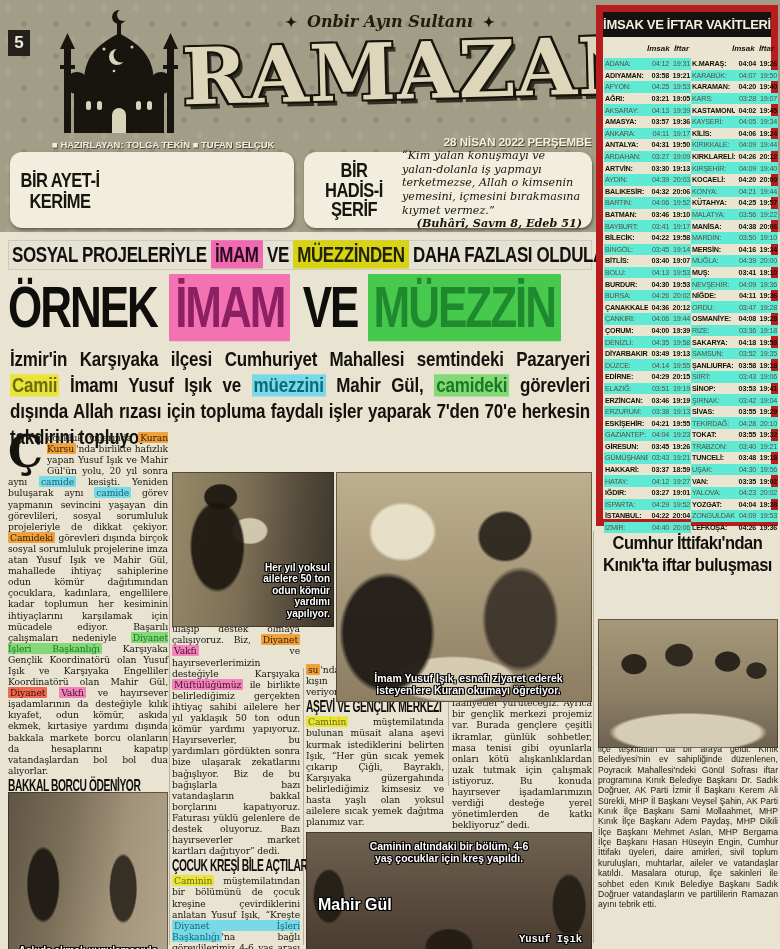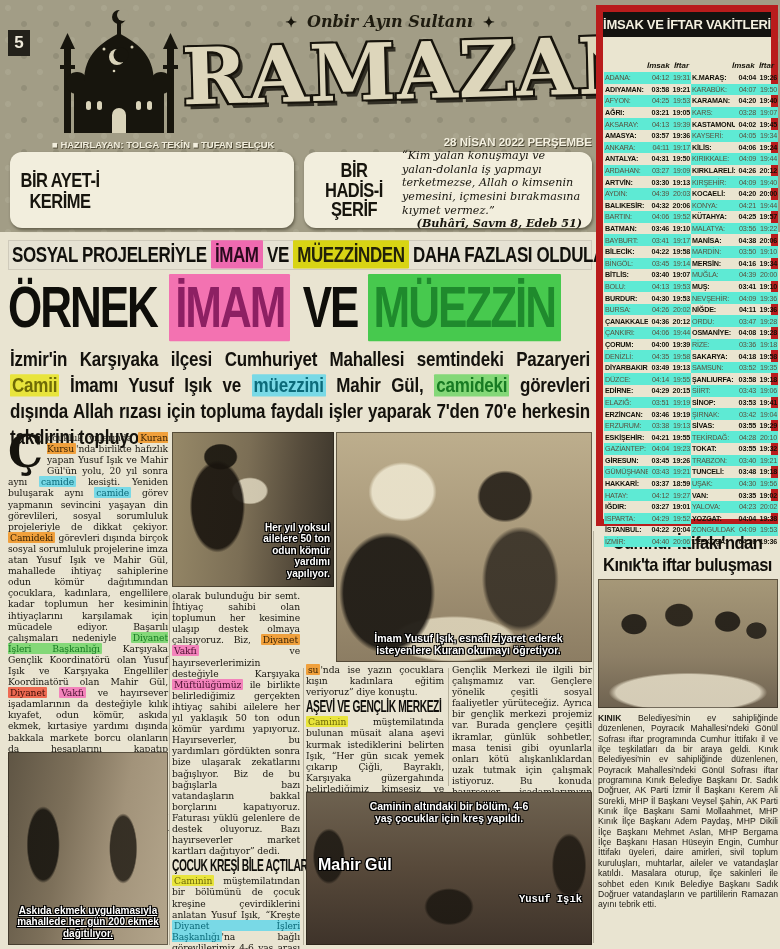--- a/index.html
+++ b/index.html
@@ -81,21 +81,21 @@
   #col3{left:306px;top:664px;width:138px;}
   #col4{left:452px;top:664px;width:140px;}
 
   .vline{position:absolute;width:1px;background:rgba(90,82,60,0.35);z-index:0;}
   #v1{left:169px;top:595px;height:350px;}
   #v2{left:303px;top:668px;height:277px;}
   #v3{left:448px;top:668px;height:118px;}
   #v4{left:593px;top:531px;height:412px;}
 
   
-  .photo{position:absolute;z-index:2;box-shadow:inset 0 0 0 1px rgba(35,30,18,0.55);}
+  .photo{position:absolute;z-index:2;box-shadow:inset 0 0 0 1px rgba(35,30,18,0.55);margin-top:40px;}
   #photoA{left:172px;top:432px;width:162px;height:155px;background:
     radial-gradient(42px 70px at 28% 48%, rgba(25,20,14,0.9) 0 60%, transparent 66%),
     radial-gradient(26px 20px at 30% 16%, rgba(30,26,18,0.95) 0 60%, transparent 66%),
     radial-gradient(30px 22px at 48% 38%, rgba(230,222,198,0.8) 0 55%, transparent 62%),
     linear-gradient(95deg,#978968 0%,#7b6e55 45%,#554b3b 75%,#3a342a 100%);}
   #photoB{left:336px;top:432px;width:256px;height:230px;background:
     radial-gradient(55px 48px at 26% 26%, rgba(235,228,205,0.92) 0 55%, transparent 62%),
     radial-gradient(75px 95px at 20% 70%, rgba(32,28,22,0.95) 0 58%, transparent 64%),
     radial-gradient(45px 42px at 66% 28%, rgba(40,34,26,0.92) 0 55%, transparent 62%),
     radial-gradient(62px 85px at 72% 64%, rgba(55,48,38,0.9) 0 55%, transparent 62%),
@@ -125,21 +125,21 @@
   #capC{left:50%;top:8px;transform:translateX(-50%);width:160px;font-size:10.5px;line-height:12px;text-align:center;}
   #capD{left:4px;right:4px;bottom:6px;font-size:10px;line-height:11.5px;text-align:center;text-decoration:underline;}
   #labelMahir{left:12px;top:42%;font-size:16px;text-align:center;}
   #labelYusuf{right:10px;top:66%;font-size:10.5px;font-family:Liberation Mono, monospace;}
 
   
   #ptable{position:absolute;left:596px;top:5px;width:182px;height:521px;background:#eae5d0;
     border:7px solid #b91c1c;box-sizing:border-box;z-index:3;}
   #pt-head{height:25px;background:#141310;color:#f4f0e0;display:flex;align-items:center;
     justify-content:center;font-weight:bold;font-size:13px;letter-spacing:-0.3px;}
-  .pt-sub{display:flex;height:15px;align-items:flex-end;padding:18px 1px 0 1px;}
+  .pt-sub{display:flex;height:15px;align-items:center;padding:4px 1px 0 1px;}
   .pt-subcol{width:89px;display:flex;}
   .pt-subspacer{width:43px;}
   .pt-subhdr{width:21px;text-align:right;font-style:italic;font-weight:bold;font-size:8px;color:#17150c;}
   #pt-body{display:flex;padding:2px 1px 0 1px;}
   .pt-col{width:89px;}
   .prow{display:flex;height:11.6px;align-items:center;font-size:7.2px;letter-spacing:-0.2px;padding:0 1px;}
   .pcity{width:43px;overflow:hidden;white-space:nowrap;}
   .ptime{width:21px;text-align:right;}
   .pplain{background:#5eead4;color:#57523f;}
   .pbold{font-weight:bold;color:#141209;}

